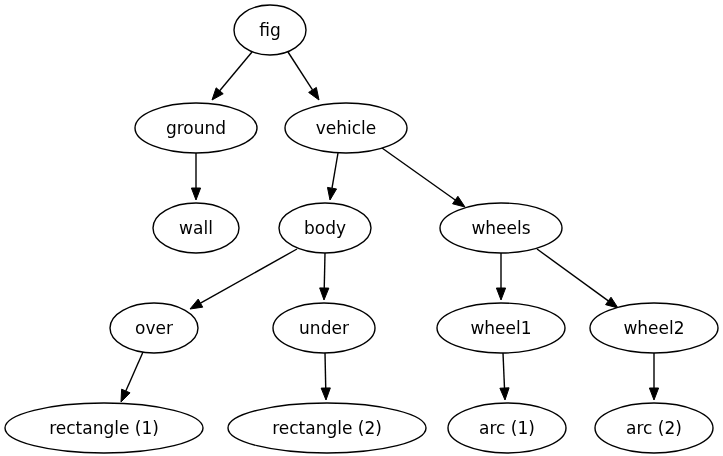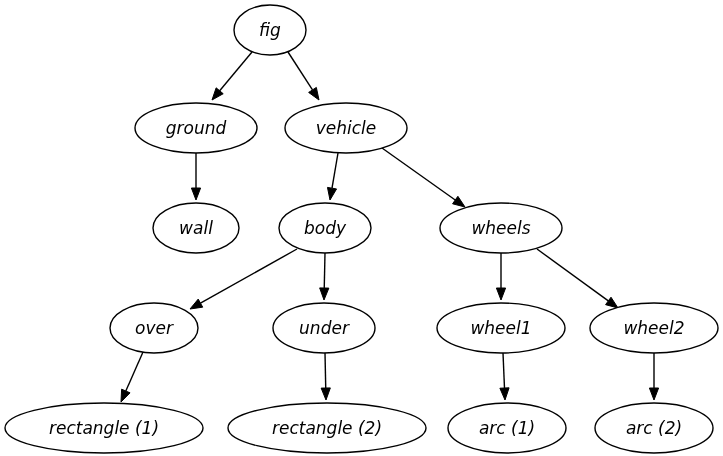--- a/index.html
+++ b/index.html
@@ -12,21 +12,20 @@
     width: 723px;
     height: 456px;
     overflow: hidden;
     font-family: "DejaVu Sans", sans-serif;
   }
   #graph-root {
     position: relative;
     width: 723px;
     height: 456px;
     background: #ffffff;
-    font-style: italic;
   }
   svg#graph-canvas {
     display: block;
     width: 723px;
     height: 456px;
   }
   .node-ellipse {
     fill: #ffffff;
     stroke: #000000;
     stroke-width: 1.4;

